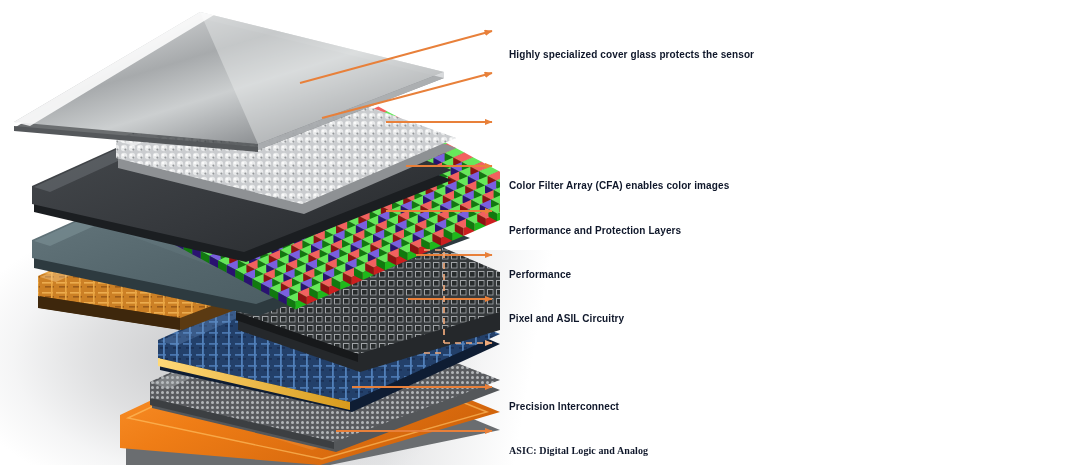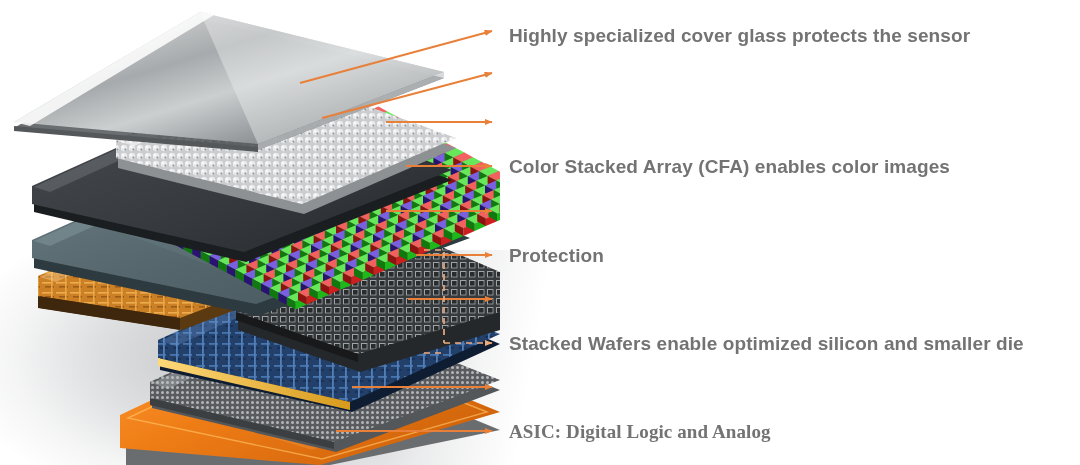--- a/index.html
+++ b/index.html
@@ -27,26 +27,27 @@
     pointer-events:none;
   }
 
   
   #art{position:absolute;left:0;top:0;width:500px;height:465px;}
   #art svg{display:block;}
 
   
   .label{
     position:absolute;
-    color:#737373;
-    font-size:19px;
+    color:#0f172a;
+    font-size:10px;
     font-weight:bold;
     letter-spacing:.1px;
     white-space:nowrap;
     line-height:1;
+    margin-top:24px;
   }
   .misspelled{
     border-bottom:2px dotted #e36c6c;
     padding-bottom:1px;
   }
   .lead{position:absolute;left:0;top:0;width:1080px;height:465px;pointer-events:none;}
 </style>
 </head>
 <body>
 
@@ -1490,18 +1491,20 @@
     <g fill="none" stroke="#efaa7c" stroke-width="1.7" stroke-dasharray="6 5">
       <path d="M424,250 L444,250 L444,343"></path>
       <path d="M424,353 L444,353"></path>
       <path d="M444,343 L492,343" marker-end="url(#ahd)"></path>
     </g>
   </svg>
 
   <div class="label" style="left:509px;top:26px;">Highly specialized cover glass protects the sensor</div>
 
 
-  <div class="label" style="left:509px;top:157px;">Color Stacked Array (CFA) enables color images</div>
-  <div class="label" style="left:509px;top:246px;">Protection</div>
-  <div class="label" style="left:509px;top:334px;">Stacked Wafers enable optimized silicon and smaller die</div>
+  <div class="label" style="left:509px;top:157px;">Color Filter Array (CFA) enables color images</div>
+  <div class="label" style="left:509px;top:202px;">Performance and Protection Layers</div>
+  <div class="label" style="left:509px;top:246px;">Performance</div>
+  <div class="label" style="left:509px;top:290px;">Pixel and ASIL Circuitry</div>
+  <div class="label" style="left:509px;top:378px;">Precision Interconnect</div>
   <div class="label" style="left:509px;top:422px;font-family:Liberation Serif, serif;">ASIC:  Digital Logic and Analog</div>
 
 </div>
 
 </body></html>

